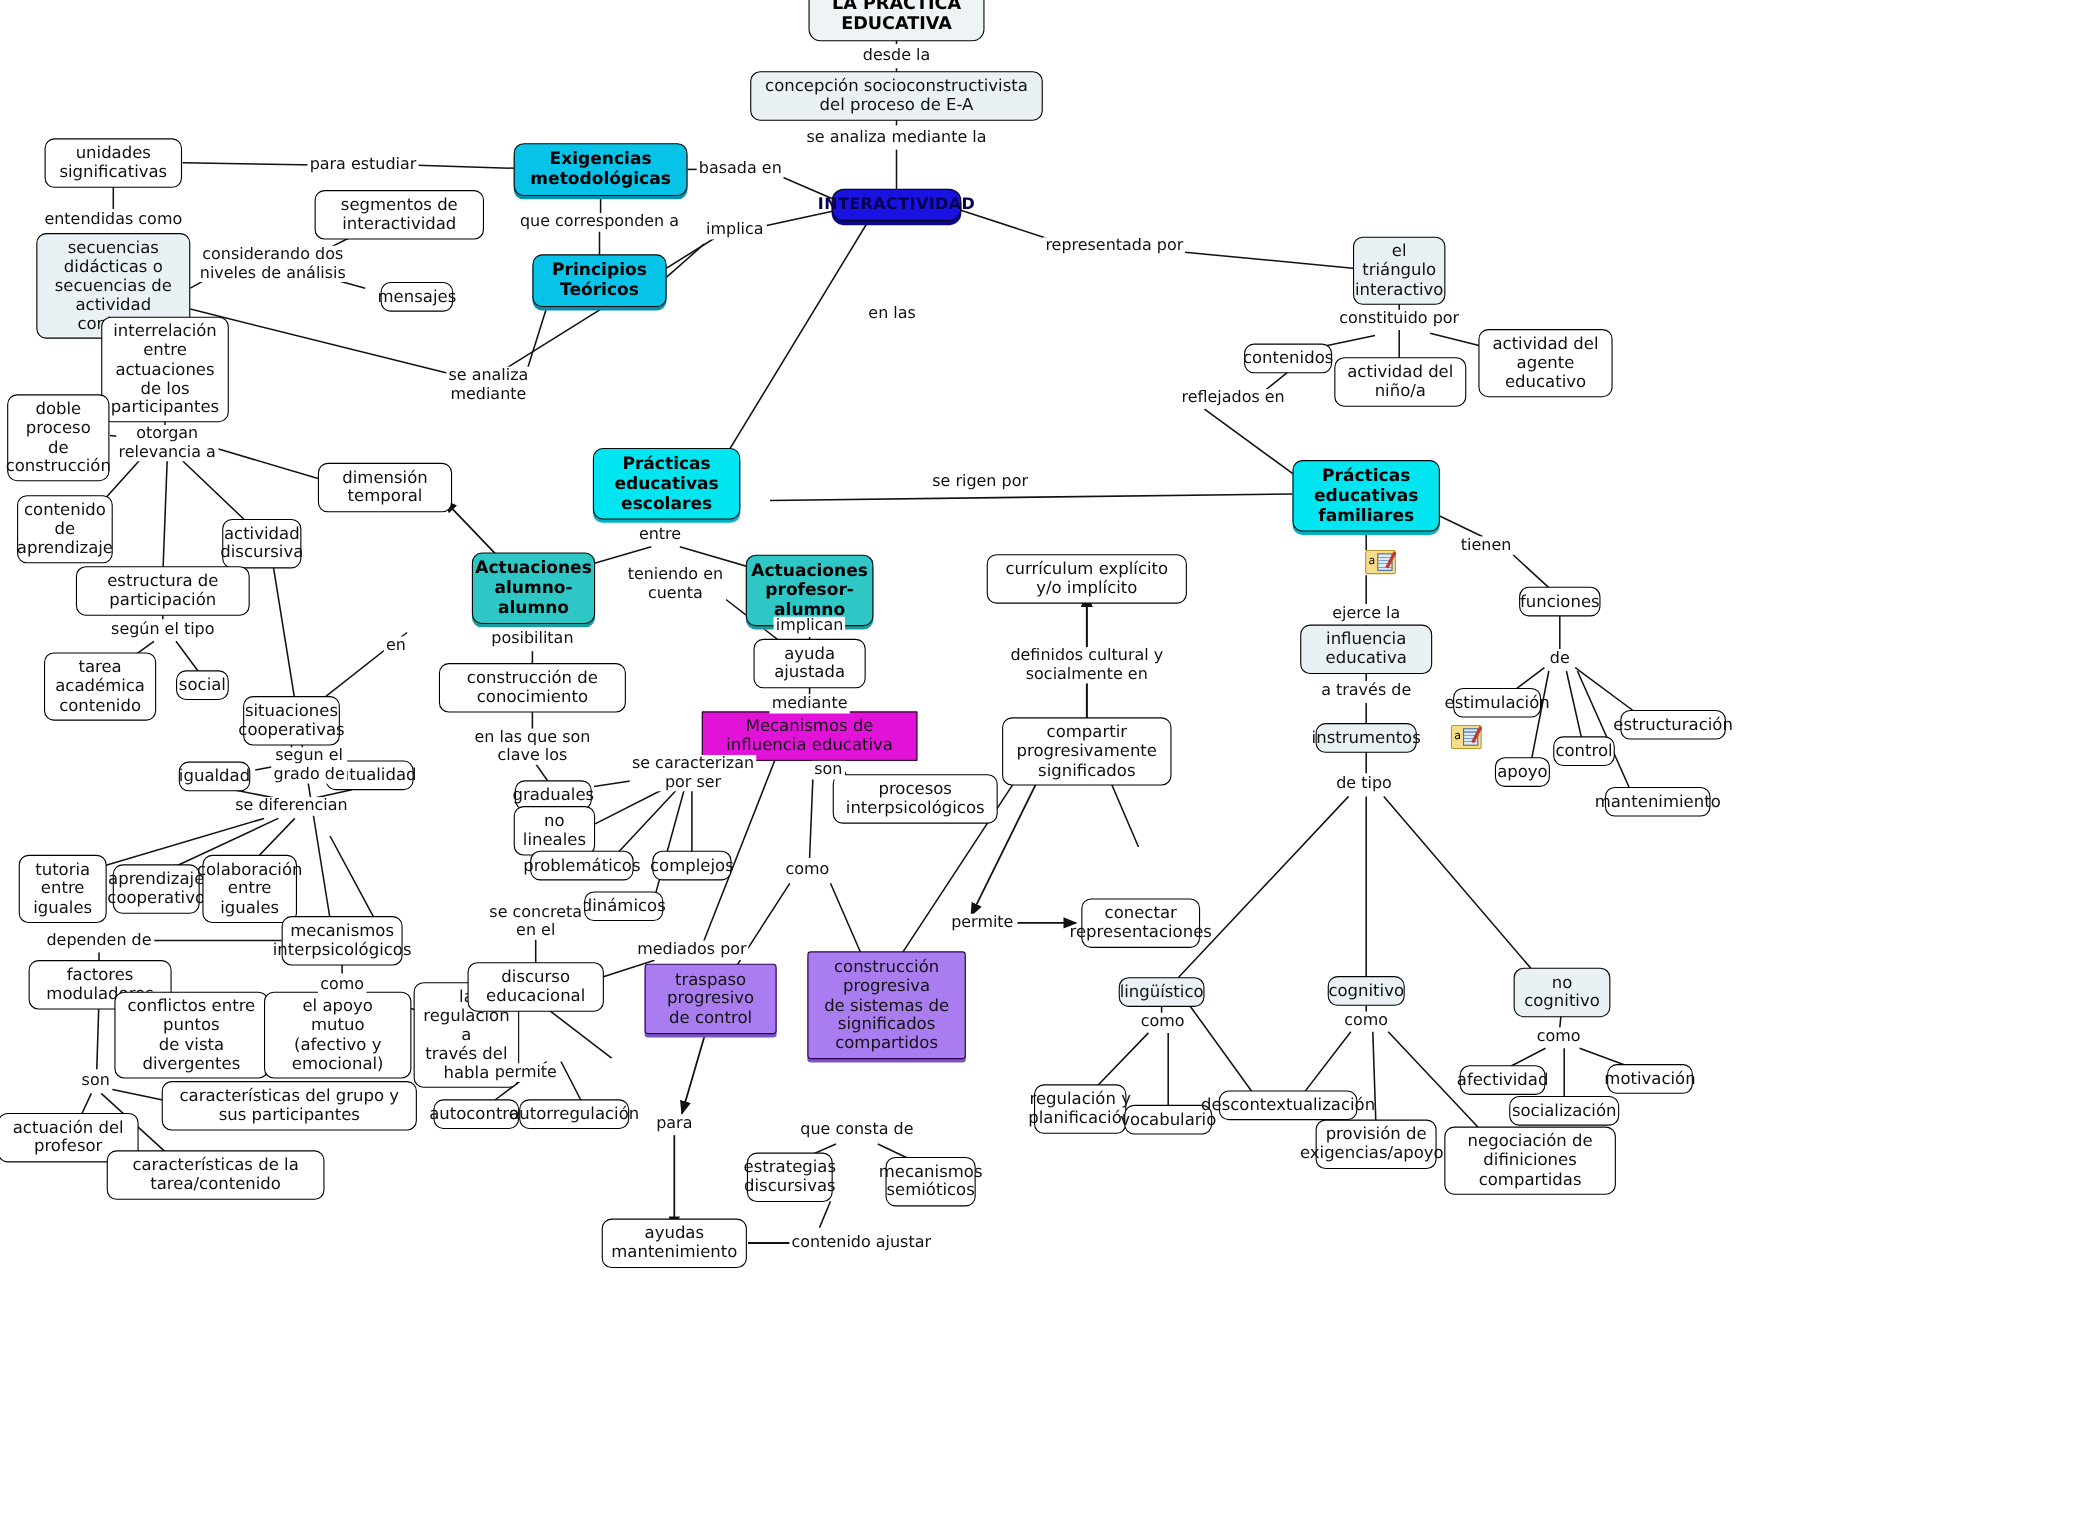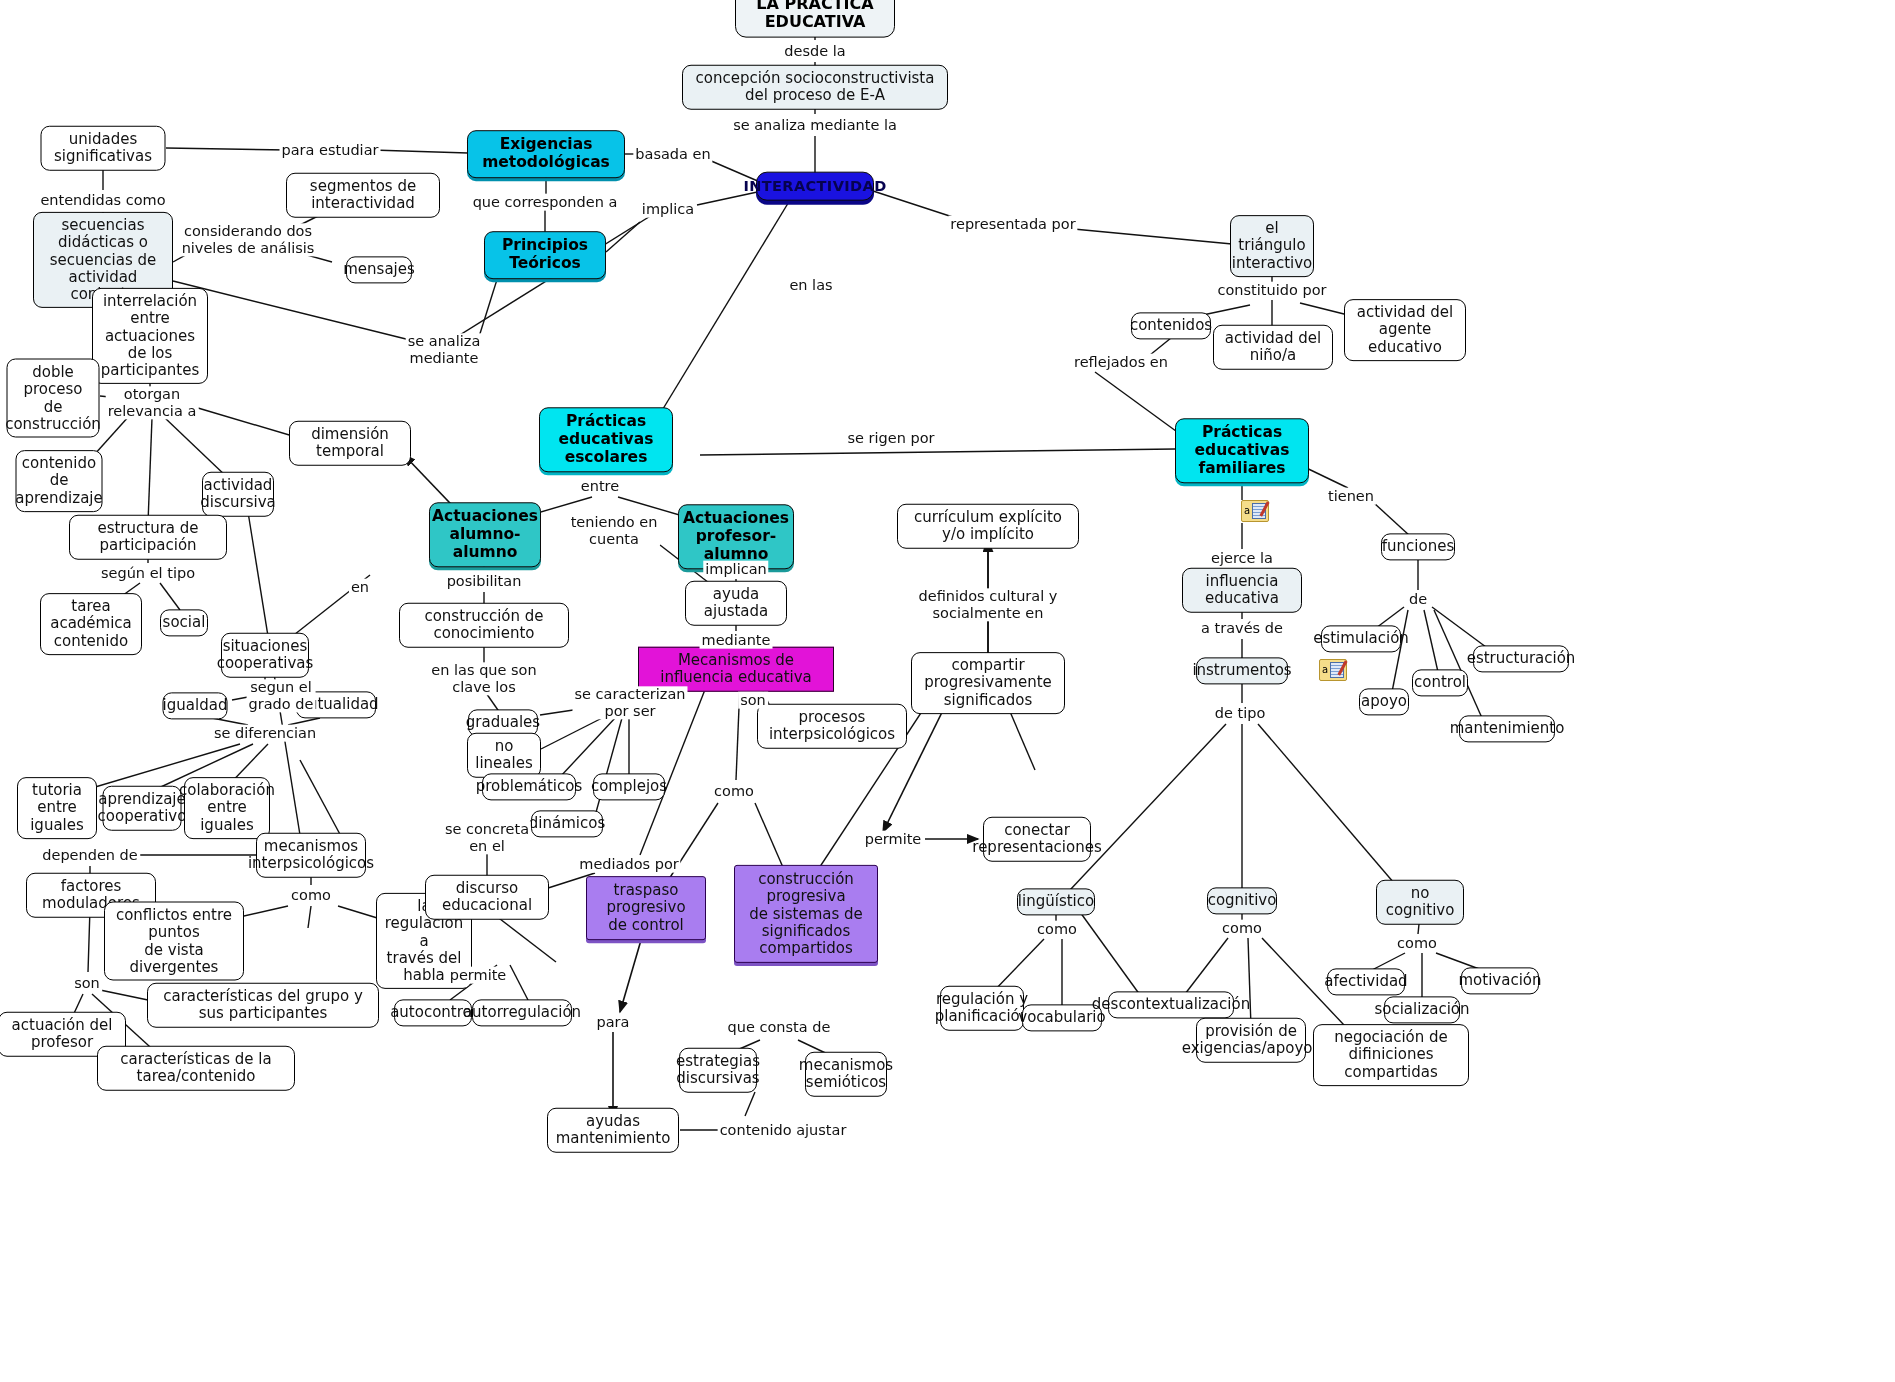--- a/index.html
+++ b/index.html
@@ -244,20 +244,22 @@
 iguales</div>
     <div class="node n-plain" style="left: 142px; top: 808px; width: 79px;">aprendizaje
 cooperativo</div>
     <div class="node n-plain" style="left: 227px; top: 808px; width: 86px;">colaboración
 entre iguales</div>
     <div class="node n-plain" style="left: 311px; top: 855px; width: 110px;">mecanismos
 interpsicológicos</div>
     <div class="node n-plain" style="left: 91px; top: 895px; width: 130px;">factores moduladores</div>
     <div class="node n-plain" style="left: 174px; top: 941px; width: 140px;">conflictos entre puntos
 de vista divergentes</div>
+    <div class="node n-plain" style="left: 307px; top: 941px; width: 134px;">el apoyo mutuo
+(afectivo y emocional)</div>
     <div class="node n-plain" style="left: 424px; top: 941px; width: 96px;">la regulación a
 través del habla</div>
     <div class="node n-plain" style="left: 263px; top: 1005px; width: 232px;">características del grupo y sus participantes</div>
     <div class="node n-plain" style="left: 62px; top: 1034px; width: 128px;">actuación del profesor</div>
     <div class="node n-plain" style="left: 196px; top: 1068px; width: 198px;">características de la tarea/contenido</div>
     <div class="node n-cyan" style="left: 606px; top: 440px; width: 134px;">Prácticas educativas
 escolares</div>
     <div class="node n-teal" style="left: 485px; top: 535px; width: 112px;">Actuaciones
 alumno-alumno</div>
     <div class="node n-teal" style="left: 736px; top: 537px; width: 116px;">Actuaciones
@@ -310,21 +312,21 @@
     <div class="node n-grey" style="left: 1420px; top: 902px; width: 88px;">no cognitivo</div>
     <div class="node n-plain" style="left: 982px; top: 1008px; width: 84px;">regulación y
 planificación</div>
     <div class="node n-plain" style="left: 1062px; top: 1018px; width: 80px;">vocabulario</div>
     <div class="node n-plain" style="left: 1171px; top: 1005px; width: 126px;">descontextualización</div>
     <div class="node n-plain" style="left: 1251px; top: 1040px; width: 110px;">provisión de
 exigencias/apoyos</div>
     <div class="node n-plain" style="left: 1391px; top: 1055px; width: 156px;">negociación de difiniciones
 compartidas</div>
     <div class="node n-plain" style="left: 1366px; top: 982px; width: 78px;">afectividad</div>
-    <div class="node n-plain" style="left: 1422px; top: 1010px; width: 76px; text-align: center;">socialización</div>
+    <div class="node n-plain" style="left: 1422px; top: 1010px; width: 100px; text-align: center;">socialización</div>
     <div class="node n-plain" style="left: 1500px; top: 981px; width: 78px;">motivación</div>
     <div class="lbl" style="left: 815px; top: 51px;">desde la</div>
     <div class="lbl" style="left: 815px; top: 125px;">se analiza mediante la</div>
     <div class="lbl" style="left: 673px; top: 154px;">basada en</div>
     <div class="lbl" style="left: 330px; top: 150px;">para estudiar</div>
     <div class="lbl" style="left: 545px; top: 202px;">que corresponden a</div>
     <div class="lbl" style="left: 668px; top: 209px;">implica</div>
     <div class="lbl" style="left: 103px; top: 200px;">entendidas como</div>
     <div class="lbl" style="left: 248px; top: 240px;">considerando dos
 niveles de análisis</div>

